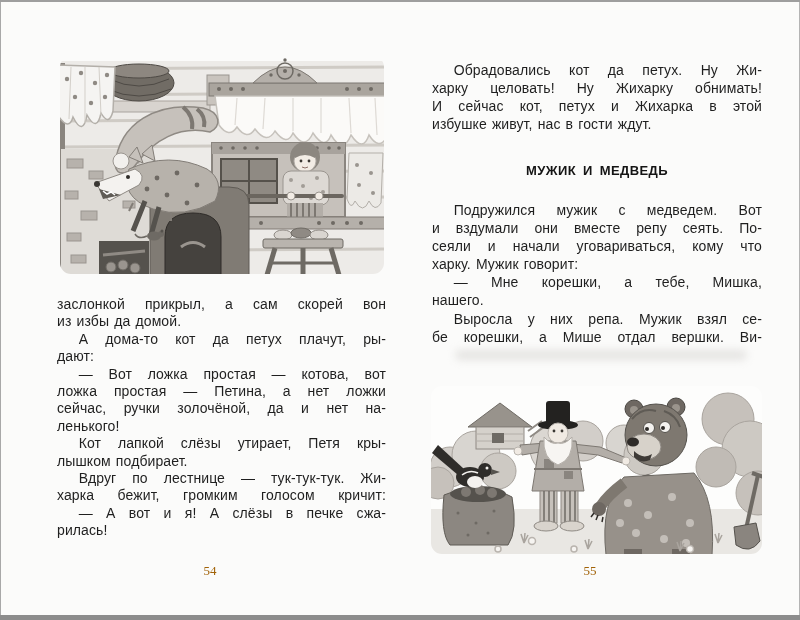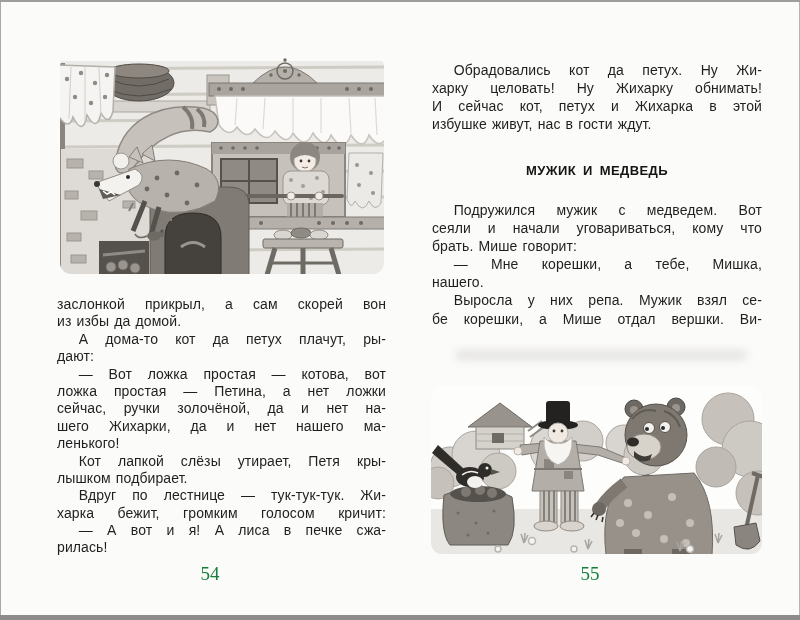--- a/index.html
+++ b/index.html
@@ -32,21 +32,21 @@
   .tl.ind{text-indent:1.55em;}
   .tl.end{text-align-last:left;word-spacing:.08em;}
 
   .story-heading{
     position:absolute;left:432px;top:163px;width:330px;
     margin:0;font-size:13px;font-weight:bold;text-align:center;
     letter-spacing:.4px;word-spacing:3px;color:#141414;
   }
   .pagenum{
     position:absolute;top:563px;width:330px;text-align:center;
-    font-family:"Liberation Serif", serif;font-size:19px;color:#15803d;
+    font-family:"Liberation Serif", serif;font-size:13px;color:#a16207;
   }
   .pagenum.left{left:45px;}
   .pagenum.right{left:425px;}
 </style>
 </head>
 <body>
 
 <div class="scan-frame"></div>
 <div class="scan-topline"></div>
 <div class="scan-bottombar"></div>
@@ -275,45 +275,45 @@
 </div>
 
 <div class="textcol left-col" id="left-text" style="left:57px;top:296px;width:329px;">
     <div class="tl">заслонкой прикрыл, а сам скорей вон</div>
     <div class="tl end">из избы да домой.</div>
     <div class="tl ind">А дома-то кот да петух плачут, ры-</div>
     <div class="tl end">дают:</div>
     <div class="tl ind">— Вот ложка простая — котова, вот</div>
     <div class="tl">ложка простая — Петина, а нет ложки</div>
     <div class="tl">сейчас, ручки золочёной, да и нет на-</div>
-    <div class="tl">шего Жихарки, да и нет нашего ма-</div>
     <div class="tl end">ленького!</div>
     <div class="tl ind">Кот лапкой слёзы утирает, Петя кры-</div>
     <div class="tl end">лышком подбирает.</div>
     <div class="tl ind">Вдруг по лестнице — тук-тук-тук. Жи-</div>
     <div class="tl">харка бежит, громким голосом кричит:</div>
-    <div class="tl ind">— А вот и я! А лиса в печке сжа-</div>
+    <div class="tl ind">— А вот и я! А слёзы в печке сжа-</div>
     <div class="tl end">рилась!</div>
   </div>
 
 <div class="pagenum left">54</div>
 
 <div class="textcol right-col" id="right-intro" style="left:432px;top:61px;width:330px;">
     <div class="tl ind">Обрадовались кот да петух. Ну Жи-</div>
     <div class="tl">харку целовать! Ну Жихарку обнимать!</div>
     <div class="tl">И сейчас кот, петух и Жихарка в этой</div>
     <div class="tl end">избушке живут, нас в гости ждут.</div>
   </div>
 
 <h2 class="story-heading">МУЖИК И МЕДВЕДЬ</h2>
 
 <div class="textcol right-col" id="right-story" style="left:432px;top:201px;width:330px;">
     <div class="tl ind">Подружился мужик с медведем. Вот</div>
+    <div class="tl">и вздумали они вместе репу сеять. По-</div>
     <div class="tl">сеяли и начали уговариваться, кому что</div>
-    <div class="tl end">брать. Мише говорит:</div>
+    <div class="tl end">харку. Мужик говорит:</div>
     <div class="tl ind">— Мне корешки, а тебе, Мишка,</div>
     <div class="tl end">нашего.</div>
     <div class="tl ind">Выросла у них репа. Мужик взял се-</div>
     <div class="tl">бе корешки, а Мише отдал вершки. Ви-</div>
   </div>
 
 <div class="illus" style="left:428px;top:383px;width:337px;height:174px;">
 <svg width="337" height="174" viewBox="0 0 337 174" xmlns="http://www.w3.org/2000/svg">
   <rect width="337" height="174" fill="#fdfdfc"></rect>
   <rect y="126" width="337" height="48" fill="#e9e7e3"></rect>

